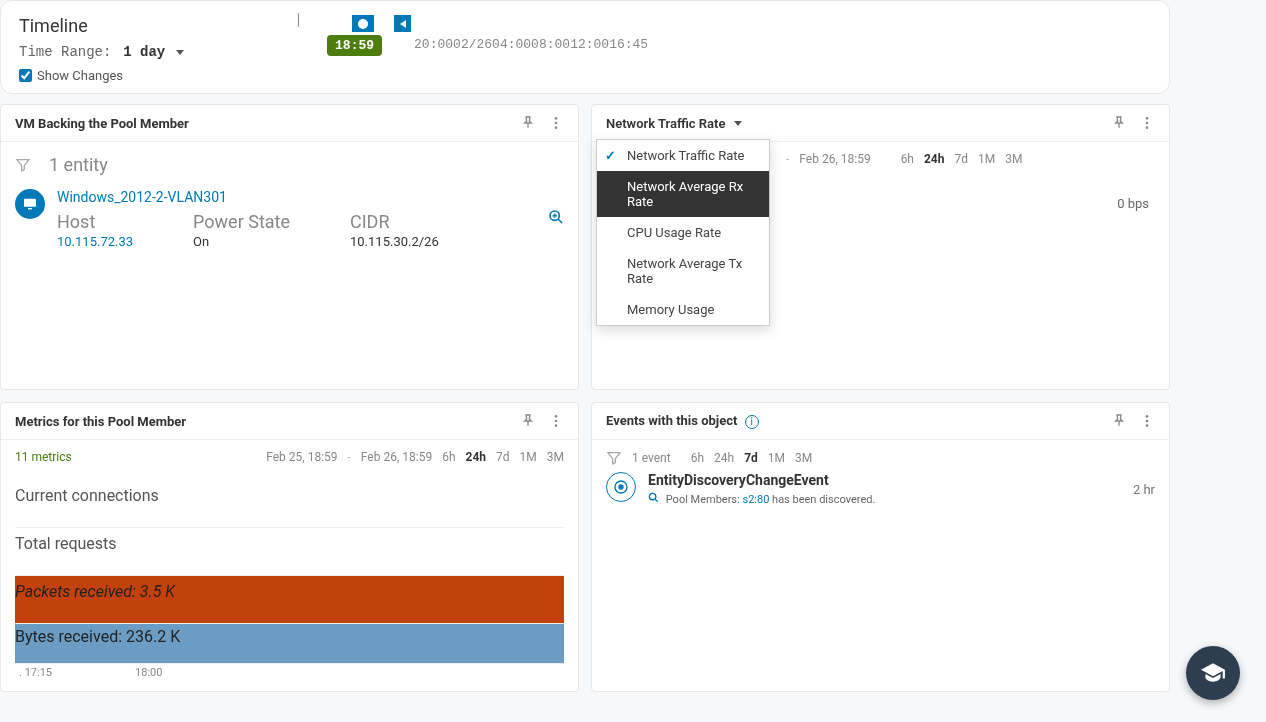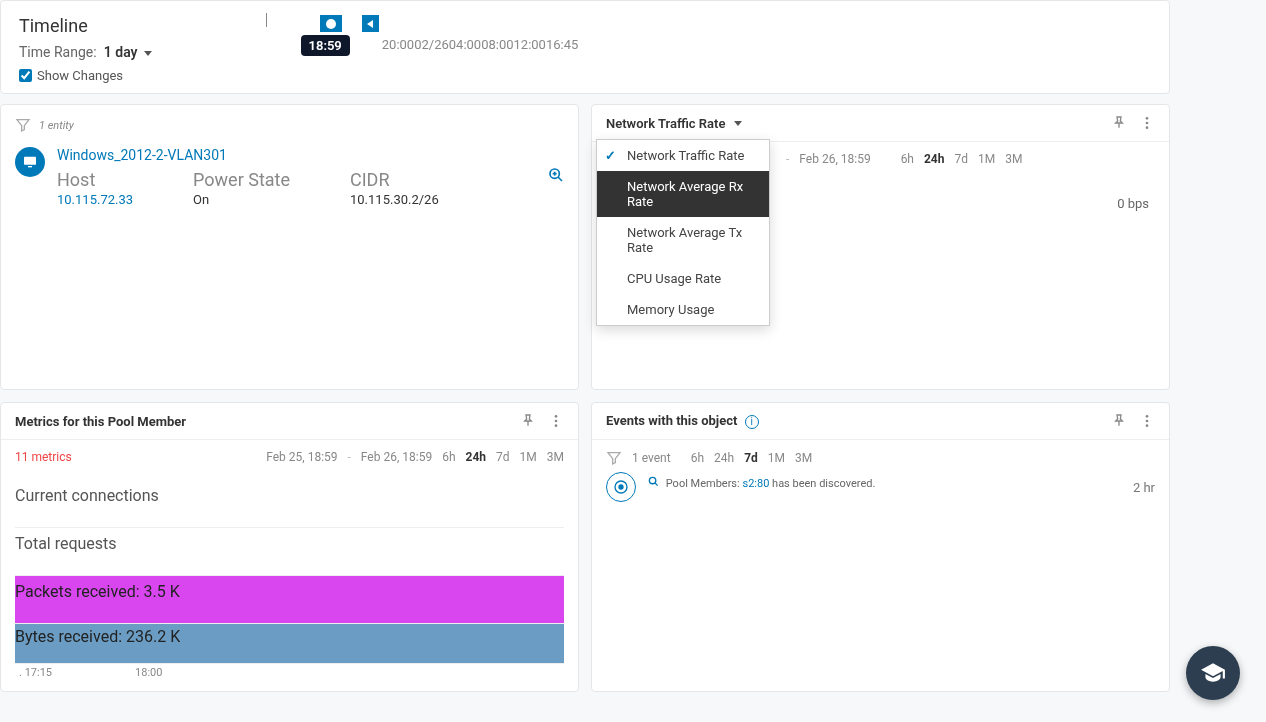--- a/index.html
+++ b/index.html
@@ -14,30 +14,31 @@
     overflow: hidden;
   }
   .content-area {
     padding: 0;
     width: 1170px;
   }
   
   .timeline-card {
     background: #fff;
     border: 1px solid #e5e6e8;
-    border-radius: 4px;
+    border-radius: 12px;
     margin: 0 0 10px 0;
     padding: 14px 18px 10px 18px;
   }
   .timeline-title { font-size: 18px; color: #333; font-weight: 400; }
   .timeline-controls {
     display: flex;
     align-items: center;
     gap: 10px;
     margin-top: 8px;
+    font-family: Liberation Mono, monospace;
   }
   .time-range-label { font-size: 14px; color: #666; }
   .time-range-value { font-size: 14px; color: #333; font-weight: 600; margin-left: 4px; }
   .chev-down {
     display: inline-block;
     width: 0; height: 0;
     border-left: 4px solid transparent;
     border-right: 4px solid transparent;
     border-top: 5px solid #555;
     margin-left: 3px;
@@ -94,21 +95,21 @@
     font-size:13px;color:#888;
   }
   .timeline-cursor-tick {
     position:absolute;
     top:8px; right:85px;
     width:1px;height:14px;background:#888;
   }
   .timeline-time-badge {
     position:absolute;
     top:30px; right:2px;
-    background:#0f172a;color:#fff;
+    background:#4d7c0f;color:#fff;
     padding:3px 8px;border-radius:4px;
     font-size:13px;font-weight:600;
   }
   
   .card-grid {
     display:grid;
     grid-template-columns: 1fr 1fr;
     gap:12px;
     padding: 0;
   }
@@ -124,21 +125,21 @@
     align-items:center;
     justify-content:space-between;
     padding:10px 14px;
     border-bottom:1px solid #eee;
   }
   .card-title { font-size:13px; font-weight:700; color:#333;}
   .card-actions { display:flex; gap:12px; }
   .icon-btn { width:16px;height:16px;cursor:pointer;color:#888;display:flex;align-items:center;justify-content:center;}
   .pin-svg,.kebab-svg{width:16px;height:16px;}
   .card-body { padding:12px 14px; }
-  .filter-row { display:flex;align-items:center;gap:8px;color:#888;font-size:11px;margin-bottom:14px;font-style:italic;}
+  .filter-row { display:flex;align-items:center;gap:18px;color:#888;font-size:18px;margin-bottom:14px;}
   .funnel { width:16px;height:16px;}
   .vm-row { display:flex;align-items:flex-start;gap:12px;}
   .vm-icon { width:30px;height:30px;border-radius:50%;background:#0079b8;display:flex;align-items:center;justify-content:center;flex-shrink:0;}
   .vm-icon svg{width:16px;height:16px;fill:#fff;}
   .vm-link { color:#0079b8;font-size:14px;}
   .vm-cols { display:flex;gap:60px;margin-top:6px;}
   .vm-col-label{font-size:18px;color:#888;}
   .vm-col-val{font-size:13px;color:#333;margin-top:2px;}
   .vm-col-val.link{color:#0079b8;}
   .zoom-plus { color:#0079b8;margin-left:auto;align-self:center;font-size:15px;}
@@ -178,21 +179,21 @@
   .range-meta .sep{color:#bbb;}
   .range-opts { display:flex;gap:10px;margin-left:auto;}
   .range-opts span{color:#888;cursor:pointer;}
   .range-opts span.active{color:#333;font-weight:700;}
   .bps-label{ text-align:right;padding:30px 20px;font-size:13px;color:#666;}
 
   
   .metrics-body{padding:10px 14px;}
   .metrics-chart{margin-top:6px;}
   .metric-block{height:48px;border-bottom:1px solid #eee;padding-top:6px;position:relative;font-size:16px;color:#555;}
-  .metric-block.green{background:#d946ef;color:#222;}
+  .metric-block.green{background:#c2410c;color:#222;font-style:italic;}
   .metric-block.blue{background:#6b9dc4;color:#222;}
   .metrics-xaxis{display:flex;gap:83px;padding:2px 4px;font-size:11px;color:#888;}
 
   
   .event-row{display:flex;align-items:flex-start;gap:12px;padding:6px 14px;}
   .event-icon{width:30px;height:30px;border:1px solid #0079b8;border-radius:50%;display:flex;align-items:center;justify-content:center;color:#0079b8;flex-shrink:0;}
   .event-title{font-size:14px;font-weight:700;color:#333;}
   .event-detail{font-size:11px;color:#666;margin-top:4px;}
   .event-detail .link{color:#0079b8;}
   .event-detail .lens{color:#0079b8;margin-right:4px;}
@@ -244,20 +245,38 @@
     </div>
     <label class="show-changes">
       <input type="checkbox" checked="" style="">
       <span>Show Changes</span>
     </label>
   </div>
 
   <div class="card-grid">
 
     <div class="card">
+      <div class="card-header">
+        <div class="card-title">VM Backing the Pool Member</div>
+        <div class="card-actions">
+          <span class="icon-btn">
+            <svg class="pin-svg" viewBox="0 0 24 24" fill="none" stroke="#888" stroke-width="2">
+                <path d="M12 2l3 6 5 1-4 4 1 6-5-3-5 3 1-6-4-4 5-1z" opacity="0"></path>
+                <path d="M9 3h6l-1 6 3 3h-10l3-3-1-6z M12 12v7"></path>
+              </svg>
+          </span>
+          <span class="icon-btn">
+            <svg class="kebab-svg" viewBox="0 0 24 24" fill="#888">
+                <circle cx="12" cy="5" r="2"></circle>
+                <circle cx="12" cy="12" r="2"></circle>
+                <circle cx="12" cy="19" r="2"></circle>
+              </svg>
+          </span>
+        </div>
+      </div>
       <div class="card-body">
         <div class="filter-row">
           <svg class="funnel" viewBox="0 0 24 24" fill="none" stroke="#aaa" stroke-width="2">
               <path d="M3 4h18l-7 9v6l-4 2v-8z"></path>
             </svg>
           <span>1 entity</span>
         </div>
         <div class="vm-row">
           <div class="vm-icon">
             <svg viewBox="0 0 24 24">
@@ -315,22 +334,22 @@
           </span>
         </div>
       </div>
 
       <div class="dd-menu">
         <div class="dd-item">
           <span class="check">✓</span>
           <span>Network Traffic Rate</span>
         </div>
         <div class="dd-item hover">Network Average Rx Rate</div>
+        <div class="dd-item">CPU Usage Rate</div>
         <div class="dd-item">Network Average Tx Rate</div>
-        <div class="dd-item">CPU Usage Rate</div>
         <div class="dd-item">Memory Usage</div>
       </div>
       <span class="cursor-icon">
         <svg width="16" height="16" viewBox="0 0 24 24" fill="none" stroke="#333" stroke-width="1.5">
             <path d="M8 3v4M8 3h3a3 3 0 010 6H8m0 0v3m0-3h3m7 5a5 5 0 11-10 0 5 5 0 0110 0z" opacity="0"></path>
             <path d="M9 3l1 14 3-4 5 5 2-2-5-5 4-3z" transform="scale(0.8)"></path>
           </svg>
       </span>
       <div class="range-meta">
         <span></span>
@@ -360,21 +379,21 @@
           <span class="icon-btn">
             <svg class="kebab-svg" viewBox="0 0 24 24" fill="#888">
                 <circle cx="12" cy="5" r="2"></circle>
                 <circle cx="12" cy="12" r="2"></circle>
                 <circle cx="12" cy="19" r="2"></circle>
               </svg>
           </span>
         </div>
       </div>
       <div class="range-meta">
-        <span style="color:#ef4444">11 metrics</span>
+        <span style="color:#4d7c0f">11 metrics</span>
         <span style="flex:1"></span>
         <span>Feb 25, 18:59</span>
         <span class="sep">-</span>
         <span>Feb 26, 18:59</span>
         <div class="range-opts">
           <span>6h</span>
           <span class="active">24h</span>
           <span>7d</span>
           <span>1M</span>
           <span>3M</span>
@@ -430,20 +449,21 @@
         <span style="flex:1"></span>
       </div>
       <div class="event-row">
         <div class="event-icon">
           <svg width="16" height="16" viewBox="0 0 24 24" fill="none" stroke="#0079b8" stroke-width="2">
               <circle cx="12" cy="12" r="9"></circle>
               <circle cx="12" cy="12" r="3" fill="#0079b8"></circle>
             </svg>
         </div>
         <div style="flex:1">
+          <div class="event-title">EntityDiscoveryChangeEvent</div>
           <div class="event-detail">
             <span class="lens">
               <svg width="11" height="11" viewBox="0 0 24 24" fill="none" stroke="#0079b8" stroke-width="3">
                   <circle cx="10" cy="10" r="7"></circle>
                   <line x1="15" y1="15" x2="21" y2="21"></line>
                 </svg>
             </span><span>Pool Members: </span><a href="#" class="link">s2:80</a><span> has been discovered.</span>
           </div>
         </div>
         <div class="event-time">2 hr</div>

